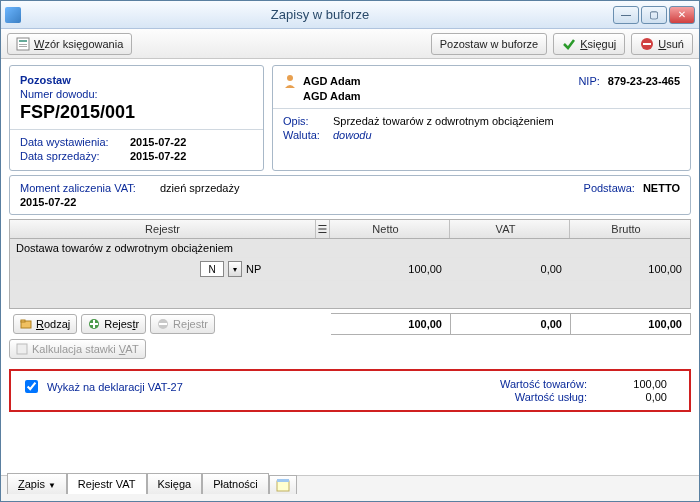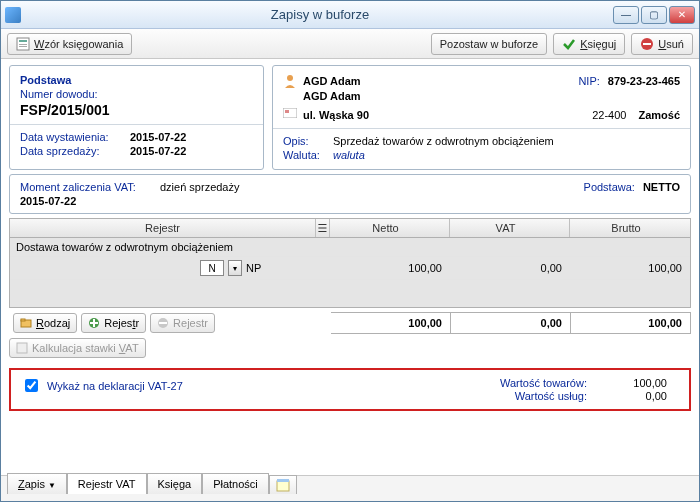--- a/index.html
+++ b/index.html
@@ -275,27 +275,27 @@
       </span>
       <span><span class="under">U</span>suń</span>
     </div>
   </div>
 
   <div class="content">
 
     <div class="row2">
       <div class="panel left">
         <div class="line">
-            <span class="blue bold">Podstawa</span>
+            <span class="blue bold">Pozostaw</span>
           </div>
         <div class="line">
             <span class="blue">Numer dowodu:</span>
           </div>
         <div class="line">
-            <span class="bold" style="font-size:14px">FSP/2015/001</span>
+            <span class="bold" style="font-size:18px">FSP/2015/001</span>
           </div>
         <div style="border-top:1px solid #d0d8e0;margin:6px -10px"></div>
         <div class="line">
             <span class="lbl">Data wystawienia:</span>
             <span class="val bold">2015-07-22</span>
           </div>
         <div class="line">
             <span class="lbl">Data sprzedaży:</span>
             <span class="val bold">2015-07-22</span>
           </div>
@@ -310,40 +310,28 @@
               </svg>
           </span>
           <span class="bold">AGD Adam</span>
           <span class="spacer"></span>
           <span class="blue" style="margin-right:8px">NIP:</span>
           <span class="bold">879-23-23-465</span>
         </div>
         <div class="line" style="padding-left:20px">
             <span class="bold">AGD Adam</span>
           </div>
-        <div class="line" style="margin-top:6px">
-          <span class="card-ico">
-            <svg width="14" height="10">
-                <rect x="0" y="0" width="14" height="10" fill="#fff" stroke="#aaa"></rect>
-                <rect x="2" y="2" width="4" height="3" fill="#d88"></rect>
-              </svg>
-          </span>
-          <span class="bold">ul. Wąska 90</span>
-          <span class="spacer"></span>
-          <span style="margin-right:12px">22-400</span>
-          <span class="bold">Zamość</span>
-        </div>
         <div style="border-top:1px solid #d0d8e0;margin:6px -10px"></div>
         <div class="line">
             <span class="blue" style="width:50px">Opis:</span>
             <span>Sprzedaż towarów z odwrotnym obciążeniem</span>
           </div>
         <div class="line">
             <span class="blue" style="width:50px">Waluta:</span>
-            <span class="italic">waluta</span>
+            <span class="italic">dowodu</span>
           </div>
       </div>
     </div>
 
     <div class="panel full" style="padding:4px 10px">
       <div class="line">
         <span class="blue" style="width:140px">Moment zaliczenia VAT:</span>
         <span>dzień sprzedaży</span>
         <span class="spacer"></span>
         <span class="blue" style="margin-right:8px">Podstawa:</span>

